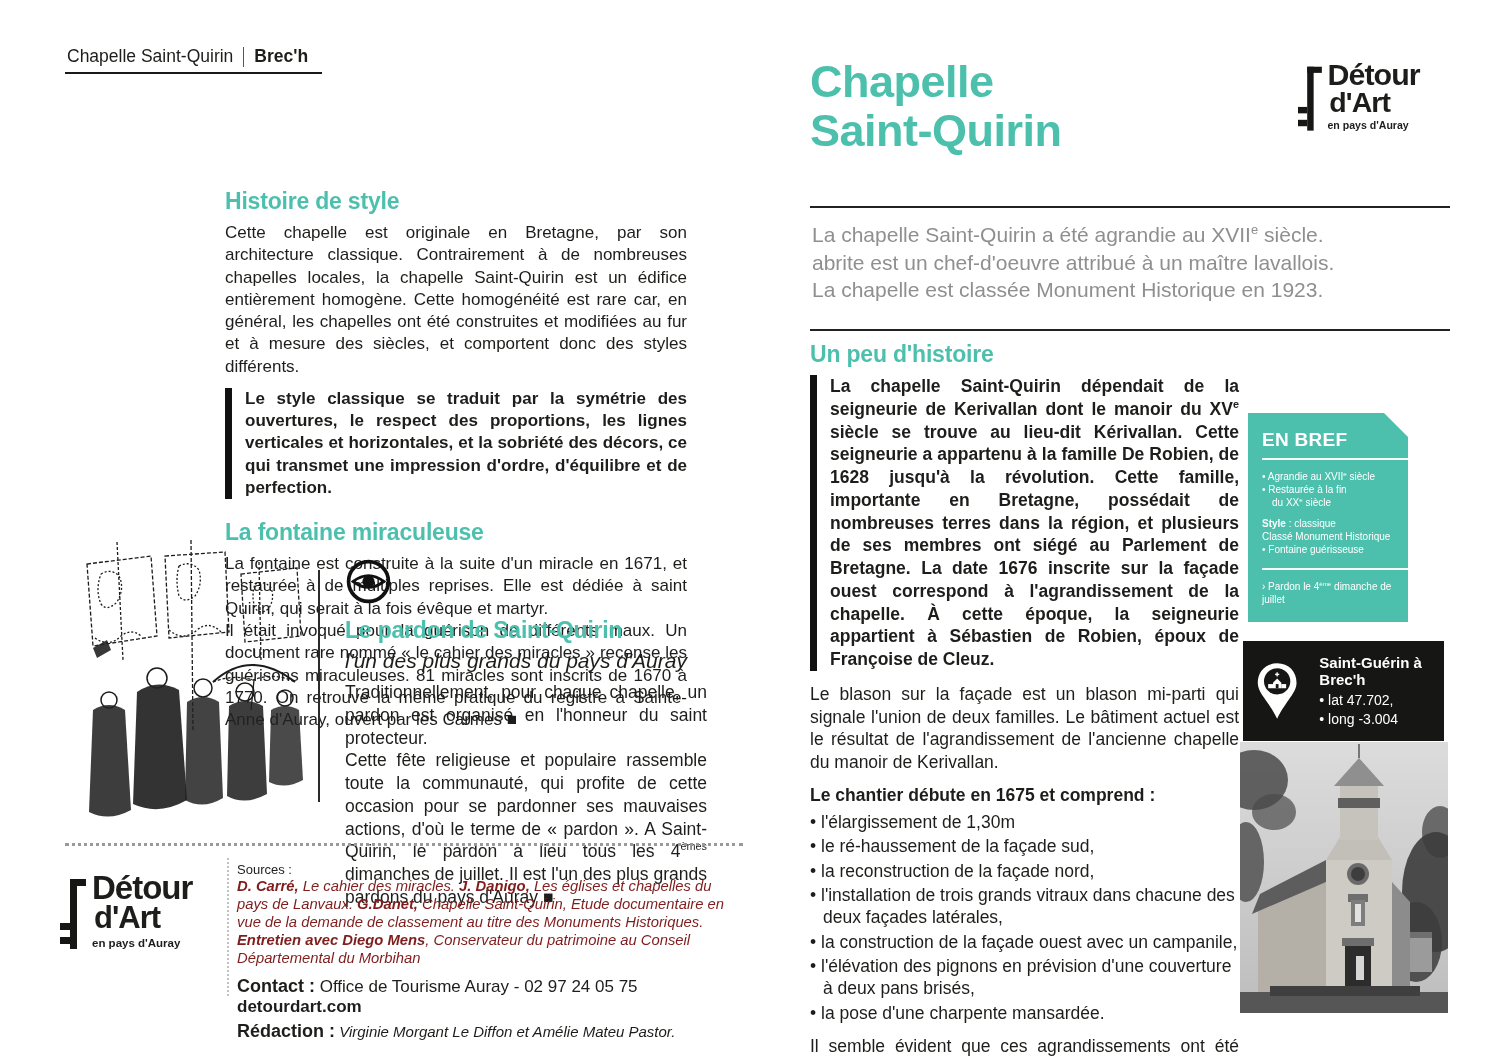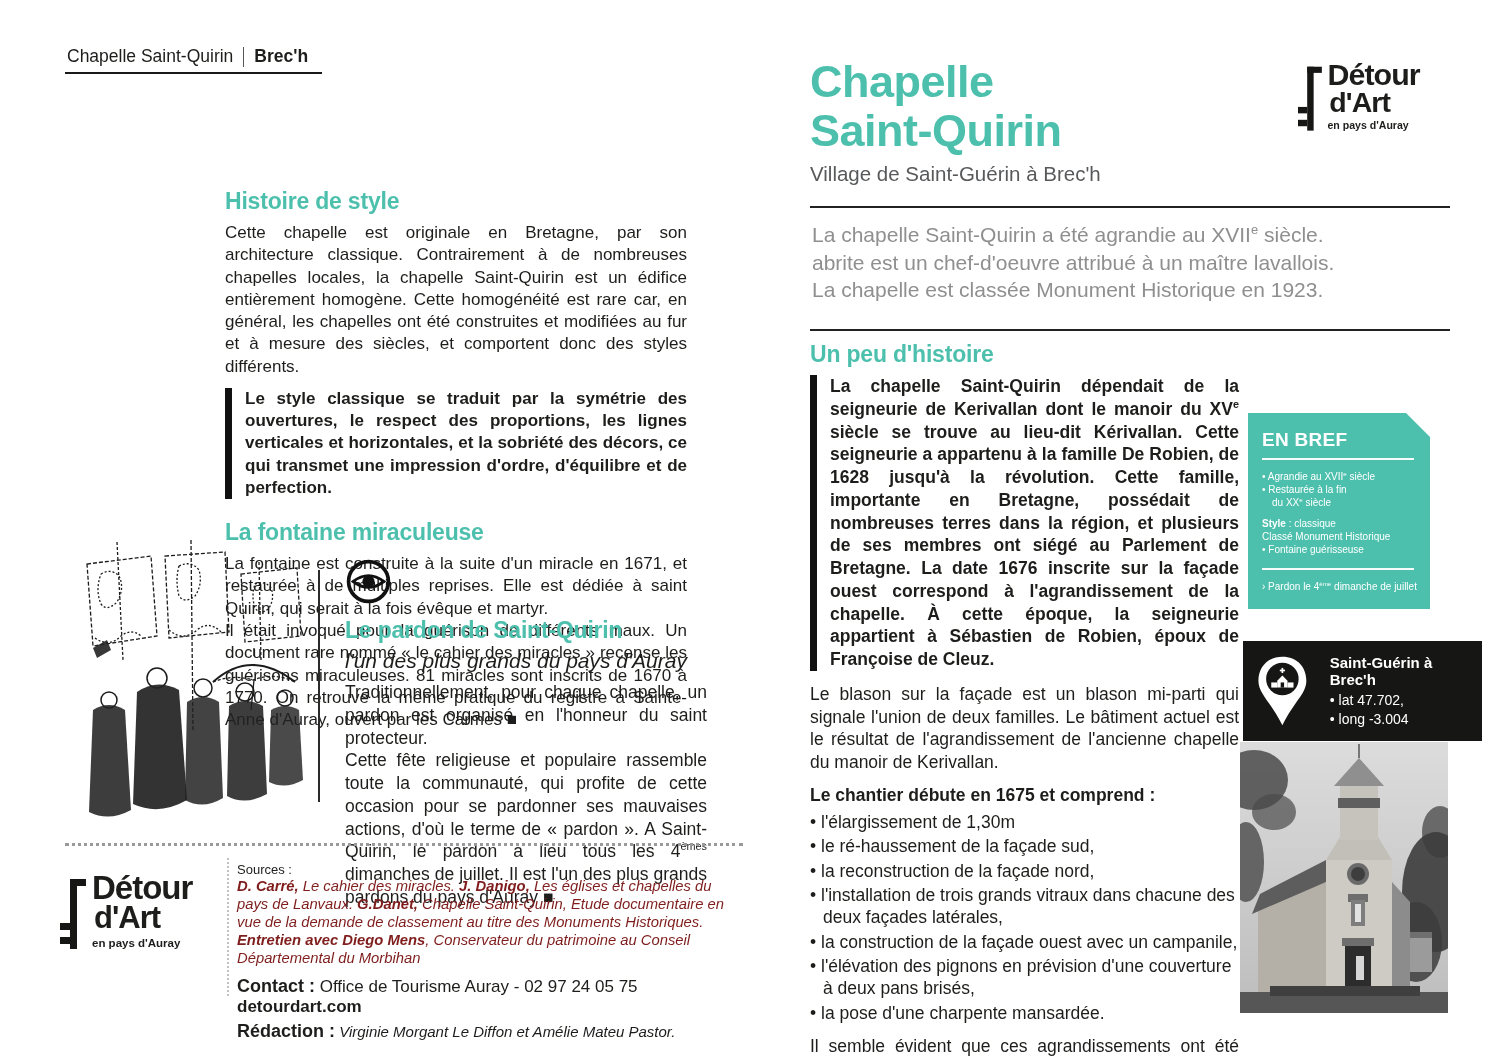--- a/index.html
+++ b/index.html
@@ -76,33 +76,33 @@
   .r-main{left:810px;top:341px;width:429px;}
   .r-main .body-txt{font-size:17.5px;line-height:1.3;}
   .r-main .quote{margin-top:4px;margin-bottom:12px;}
   .r-main p{margin-bottom:11px;}
   .chantier{font-weight:700;font-size:17.5px;margin-bottom:5px;}
   .bullets{list-style:none;}
   .bullets li{font-size:17.5px;line-height:1.28;padding-left:13px;text-indent:-13px;margin-bottom:2px;text-align:left;}
   .bullets{margin-bottom:11px;}
 
   
-  .enbref{left:1248px;top:413px;width:182px;background:var(--teal);color:#fff;
+  .enbref{left:1248px;top:413px;width:160px;background:var(--teal);color:#fff;
     padding:16px 13px 16px 14px;
     clip-path:polygon(0 0,calc(100% - 24px) 0,100% 24px,100% 100%,0 100%);}
   .enbref .hd{font-weight:700;font-size:19px;letter-spacing:.3px;}
   .enbref .wrule{height:2px;background:rgba(255,255,255,.95);margin:7px 0 10px 0;width:152px;}
   .enbref .item{font-size:10px;line-height:1.3;}
   .enbref .indent{padding-left:10px;}
   .enbref .stylerow{margin-top:8px;}
   .enbref .stylerow b{font-weight:700;}
   .enbref .wrule2{height:2px;background:rgba(255,255,255,.95);margin:12px 0 10px 0;width:152px;}
 
   
-  .locbox{left:1243px;top:641px;width:239px;height:100px;background:var(--box-black);color:#fff;
+  .locbox{left:1243px;top:641px;width:201px;height:100px;background:var(--box-black);color:#fff;
     display:flex;align-items:center;gap:20px;padding:8px 8px 8px 12px;}
   .locbox .txt .name{font-weight:700;font-size:15px;margin-bottom:3px;}
   .locbox .txt .coord{font-size:14px;line-height:1.3;}
 
   
   .photo{left:1240px;top:742px;width:208px;height:271px;}
 
   sup{font-size:62%;vertical-align:super;line-height:0;}
 </style>
 </head>
@@ -198,21 +198,20 @@
   <div class="lbl">Sources :</div>
   <div class="src-line"><b>D. Carré,</b><i> Le cahier des miracles. </i><b>J. Danigo,</b><i> Les églises et chapelles du pays de Lanvaux. </i><b>G.Danet,</b><i> Chapelle Saint-Quirin, Etude documentaire en vue de la demande de classement au titre des Monuments Historiques.</i></div>
   <div class="src-line"><b>Entretien avec Diego Mens</b><i>, Conservateur du patrimoine au Conseil Départemental du Morbihan</i></div>
   <div class="contact-line"><span class="lbl2">Contact :</span><span> Office de Tourisme Auray - 02 97 24 05 75 </span><b>detourdart.com</b></div>
   <div class="redaction-line"><span class="lbl2">Rédaction :</span><i> Virginie Morgant Le Diffon et Amélie Mateu Pastor.</i></div>
 </div>
 
 <div class="abs r-title">
   <div class="t">Chapelle</div>
   <div class="t">Saint-Quirin</div>
-  <div class="sub">Village de Saint-Guérin à Brec'h</div>
 </div>
 
 <div class="abs brand brand-tr">
   <svg class="key" width="26" height="70" viewBox="0 0 26 70">
     <rect x="10" y="0" width="7" height="70" fill="#161614"></rect>
     <rect x="10" y="0" width="16" height="7" fill="#161614"></rect>
     <rect x="0" y="44" width="10" height="7" fill="#161614"></rect>
     <rect x="0" y="58" width="10" height="7" fill="#161614"></rect>
   </svg>
   <div class="txt">

